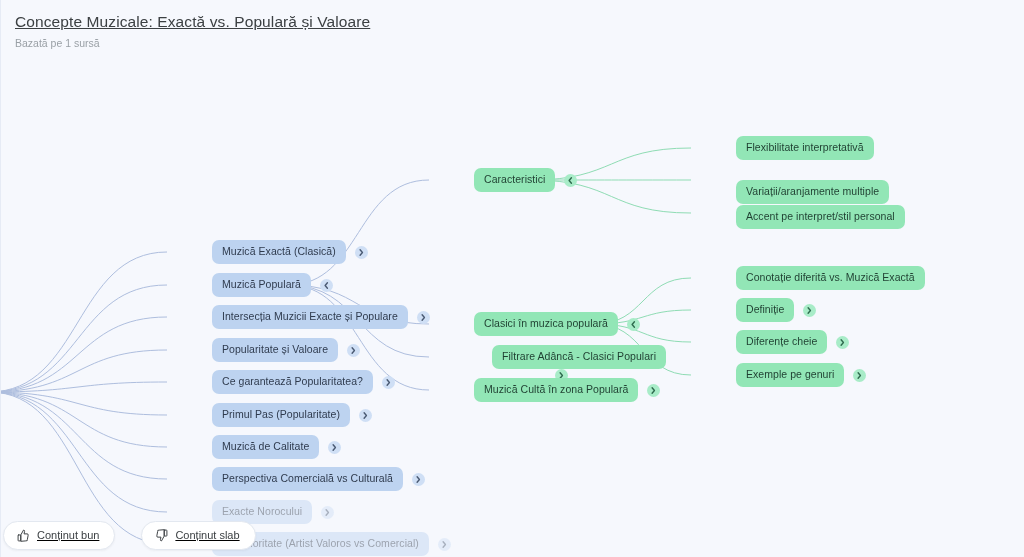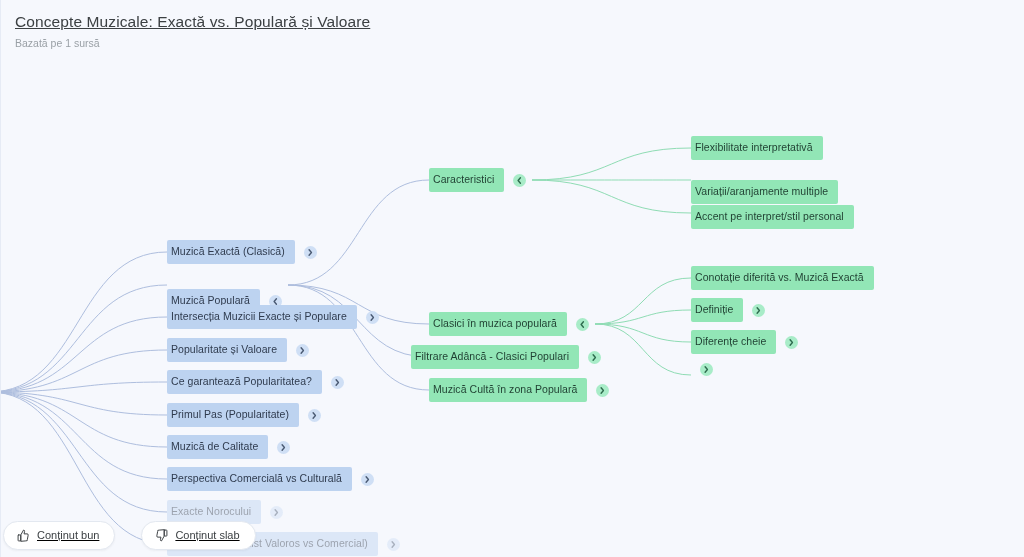--- a/index.html
+++ b/index.html
@@ -62,27 +62,28 @@
   
   .node {
     position: absolute;
     display: flex;
     align-items: center;
     gap: 0;
     z-index: 3;
     white-space: nowrap;
   }
   .node-pill {
-    border-radius: 2px;
-    padding: 5px 10px 6px 4px;
+    border-radius: 7px;
+    padding: 5px 10px 6px 10px;
     font-size: 10.5px;
     line-height: 13px;
     letter-spacing: 0.05px;
     box-sizing: border-box;
     cursor: pointer;
+    margin-left: 45px;
   }
   .node-blue .node-pill {
     background: #bdd3f0;
     color: #2f3b4e;
   }
   .node-green .node-pill {
     background: #92e6b6;
     color: #1f3f31;
   }
 
@@ -168,21 +169,21 @@
 
   <div id="node-layer">
       <div class="node node-blue" style="left: 166px; top: 240px;">
         <div class="node-pill">Muzică Exactă (Clasică)</div>
         <div class="badge">
           <svg width="13" height="13" viewBox="0 0 14 14" fill="none" stroke-width="1.5" stroke-linecap="round" stroke-linejoin="round">
             <path d="M5.5 4 L8 7 L5.5 10"></path>
           </svg>
         </div>
       </div>
-      <div class="node node-blue" style="left: 166px; top: 289px; justify-content: flex-end;">
+      <div class="node node-blue" style="left: 166px; top: 273px; justify-content: flex-end;">
         <div class="node-pill">Muzică Populară</div>
         <div class="badge">
           <svg width="13" height="13" viewBox="0 0 14 14" fill="none" stroke-width="1.5" stroke-linecap="round" stroke-linejoin="round">
             <path d="M8 4 L5.5 7 L8 10"></path>
           </svg>
         </div>
       </div>
       <div class="node node-blue" style="left: 166px; top: 305px;">
         <div class="node-pill">Intersecția Muzicii Exacte și Populare</div>
         <div class="badge">
@@ -256,21 +257,21 @@
         </div>
       </div>
       <div class="node node-green" style="left: 428px; top: 312px;">
         <div class="node-pill">Clasici în muzica populară</div>
         <div class="badge">
           <svg width="13" height="13" viewBox="0 0 14 14" fill="none" stroke-width="1.5" stroke-linecap="round" stroke-linejoin="round">
             <path d="M8 4 L5.5 7 L8 10"></path>
           </svg>
         </div>
       </div>
-      <div class="node node-green" style="left: 410px; top: 345px;">
+      <div class="node node-green" style="left: 446px; top: 345px; flex-direction: column;">
         <div class="node-pill">Filtrare Adâncă - Clasici Populari</div>
         <div class="badge">
           <svg width="13" height="13" viewBox="0 0 14 14" fill="none" stroke-width="1.5" stroke-linecap="round" stroke-linejoin="round">
             <path d="M5.5 4 L8 7 L5.5 10"></path>
           </svg>
         </div>
       </div>
       <div class="node node-green" style="left: 428px; top: 378px;">
         <div class="node-pill">Muzică Cultă în zona Populară</div>
         <div class="badge">
@@ -301,20 +302,21 @@
       </div>
       <div class="node node-green" style="left: 690px; top: 330px;">
         <div class="node-pill">Diferențe cheie</div>
         <div class="badge">
           <svg width="13" height="13" viewBox="0 0 14 14" fill="none" stroke-width="1.5" stroke-linecap="round" stroke-linejoin="round">
             <path d="M5.5 4 L8 7 L5.5 10"></path>
           </svg>
         </div>
       </div>
       <div class="node node-green" style="left: 690px; top: 363px;">
+        <div class="node-pill">Exemple pe genuri</div>
         <div class="badge">
           <svg width="13" height="13" viewBox="0 0 14 14" fill="none" stroke-width="1.5" stroke-linecap="round" stroke-linejoin="round">
             <path d="M5.5 4 L8 7 L5.5 10"></path>
           </svg>
         </div>
       </div>
     </div>
 
   <div class="feedback">
     <div class="fb-btn">

